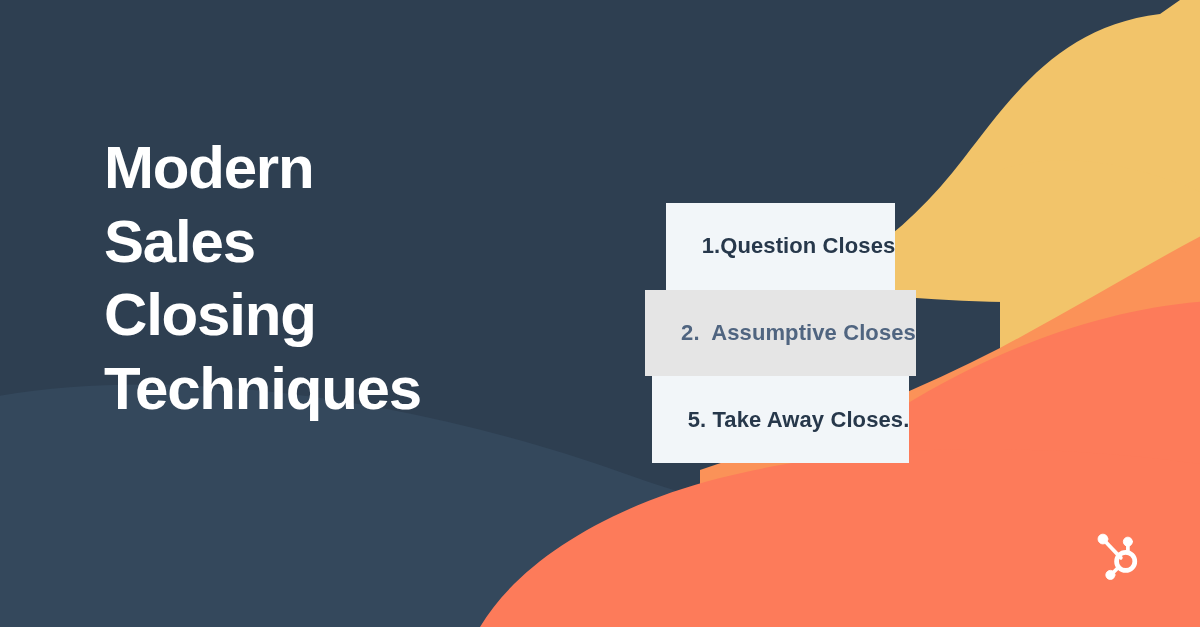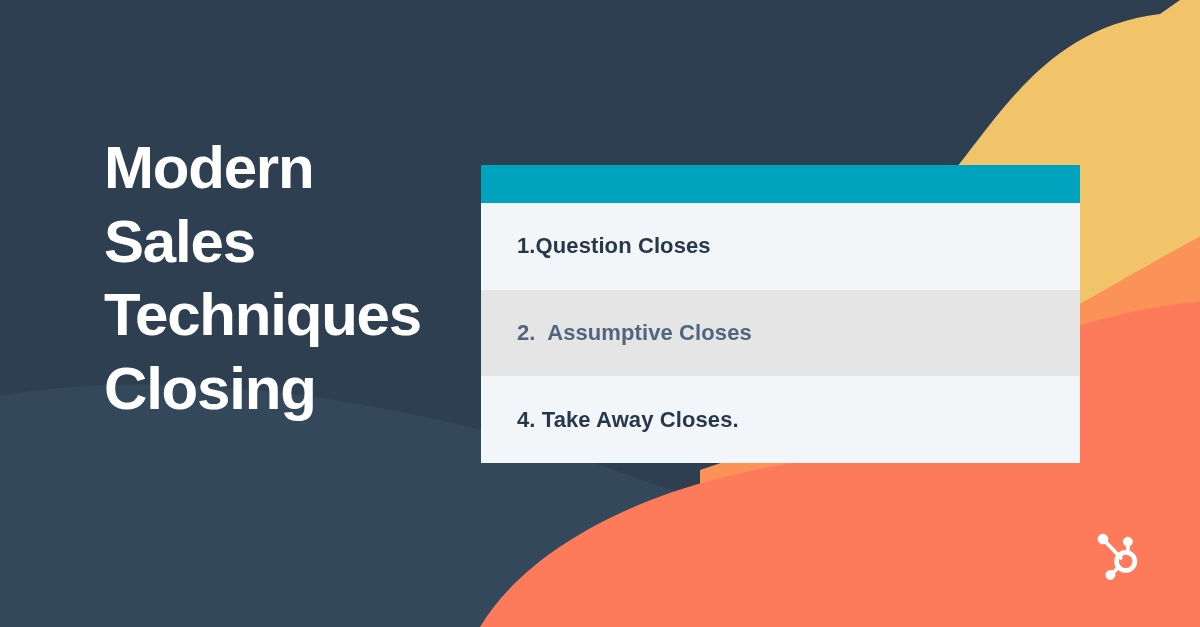--- a/index.html
+++ b/index.html
@@ -46,20 +46,21 @@
   
   #list-card {
     position:absolute;
     left:481px;
     top:165px;
     width:599px;
     height:298px;
     z-index:6;
     display:flex;
     flex-direction:column;
+    align-items:center;
   }
   #card-header-bar {
     height:38px;
     flex:0 0 38px;
     background:#00A3BE;
   }
   .list-row {
     flex:1 1 65px;
     height:65px;
     display:flex;
@@ -98,29 +99,29 @@
 
     <path fill="#FB9258" d="M 700 470 C 790 440 900 400 1000 348 C 1090 300 1170 250 1240 216 L 1240 560 L 700 560 Z"></path>
 
     <path fill="#FD7B5A" d="M 1240 300 C 1130 300 1010 340 900 408 C 790 474 700 528 612 560 C 560 580 520 600 500 627 L 1240 627 Z"></path>
     <path fill="#FD7B5A" d="M 480 627 C 520 560 610 506 720 478 C 860 442 1060 440 1240 470 L 1240 660 L 440 660 Z"></path>
   </svg>
 
   <div id="headline">
     <span class="hl-line">Modern</span>
     <span class="hl-line">Sales</span>
+    <span class="hl-line">Closing</span>
     <span class="hl-line">Techniques</span>
-    <span class="hl-line">Closing</span>
   </div>
 
   <div id="list-card">
     <div id="card-header-bar"></div>
     <div class="list-row tone-light">1.Question Closes</div>
     <div class="list-row tone-dark">2.  Assumptive Closes</div>
-    <div class="list-row tone-light">4. Take Away Closes.</div>
+    <div class="list-row tone-light">5. Take Away Closes.</div>
   </div>
 
   <svg id="hubspot-logo" viewBox="0 0 64 64" aria-hidden="true">
     <g fill="#FFFFFF" stroke="#FFFFFF" stroke-linecap="round">
       <line x1="13" y1="12" x2="33" y2="33" stroke-width="4.2"></line>
       <line x1="41" y1="16" x2="41" y2="27" stroke-width="4.2"></line>
       <line x1="30" y1="44" x2="22" y2="52" stroke-width="4.2"></line>
       <circle cx="12.5" cy="11.5" r="5.6"></circle>
       <circle cx="41" cy="14.5" r="5.2"></circle>
       <circle cx="21" cy="52.5" r="5.2"></circle>

